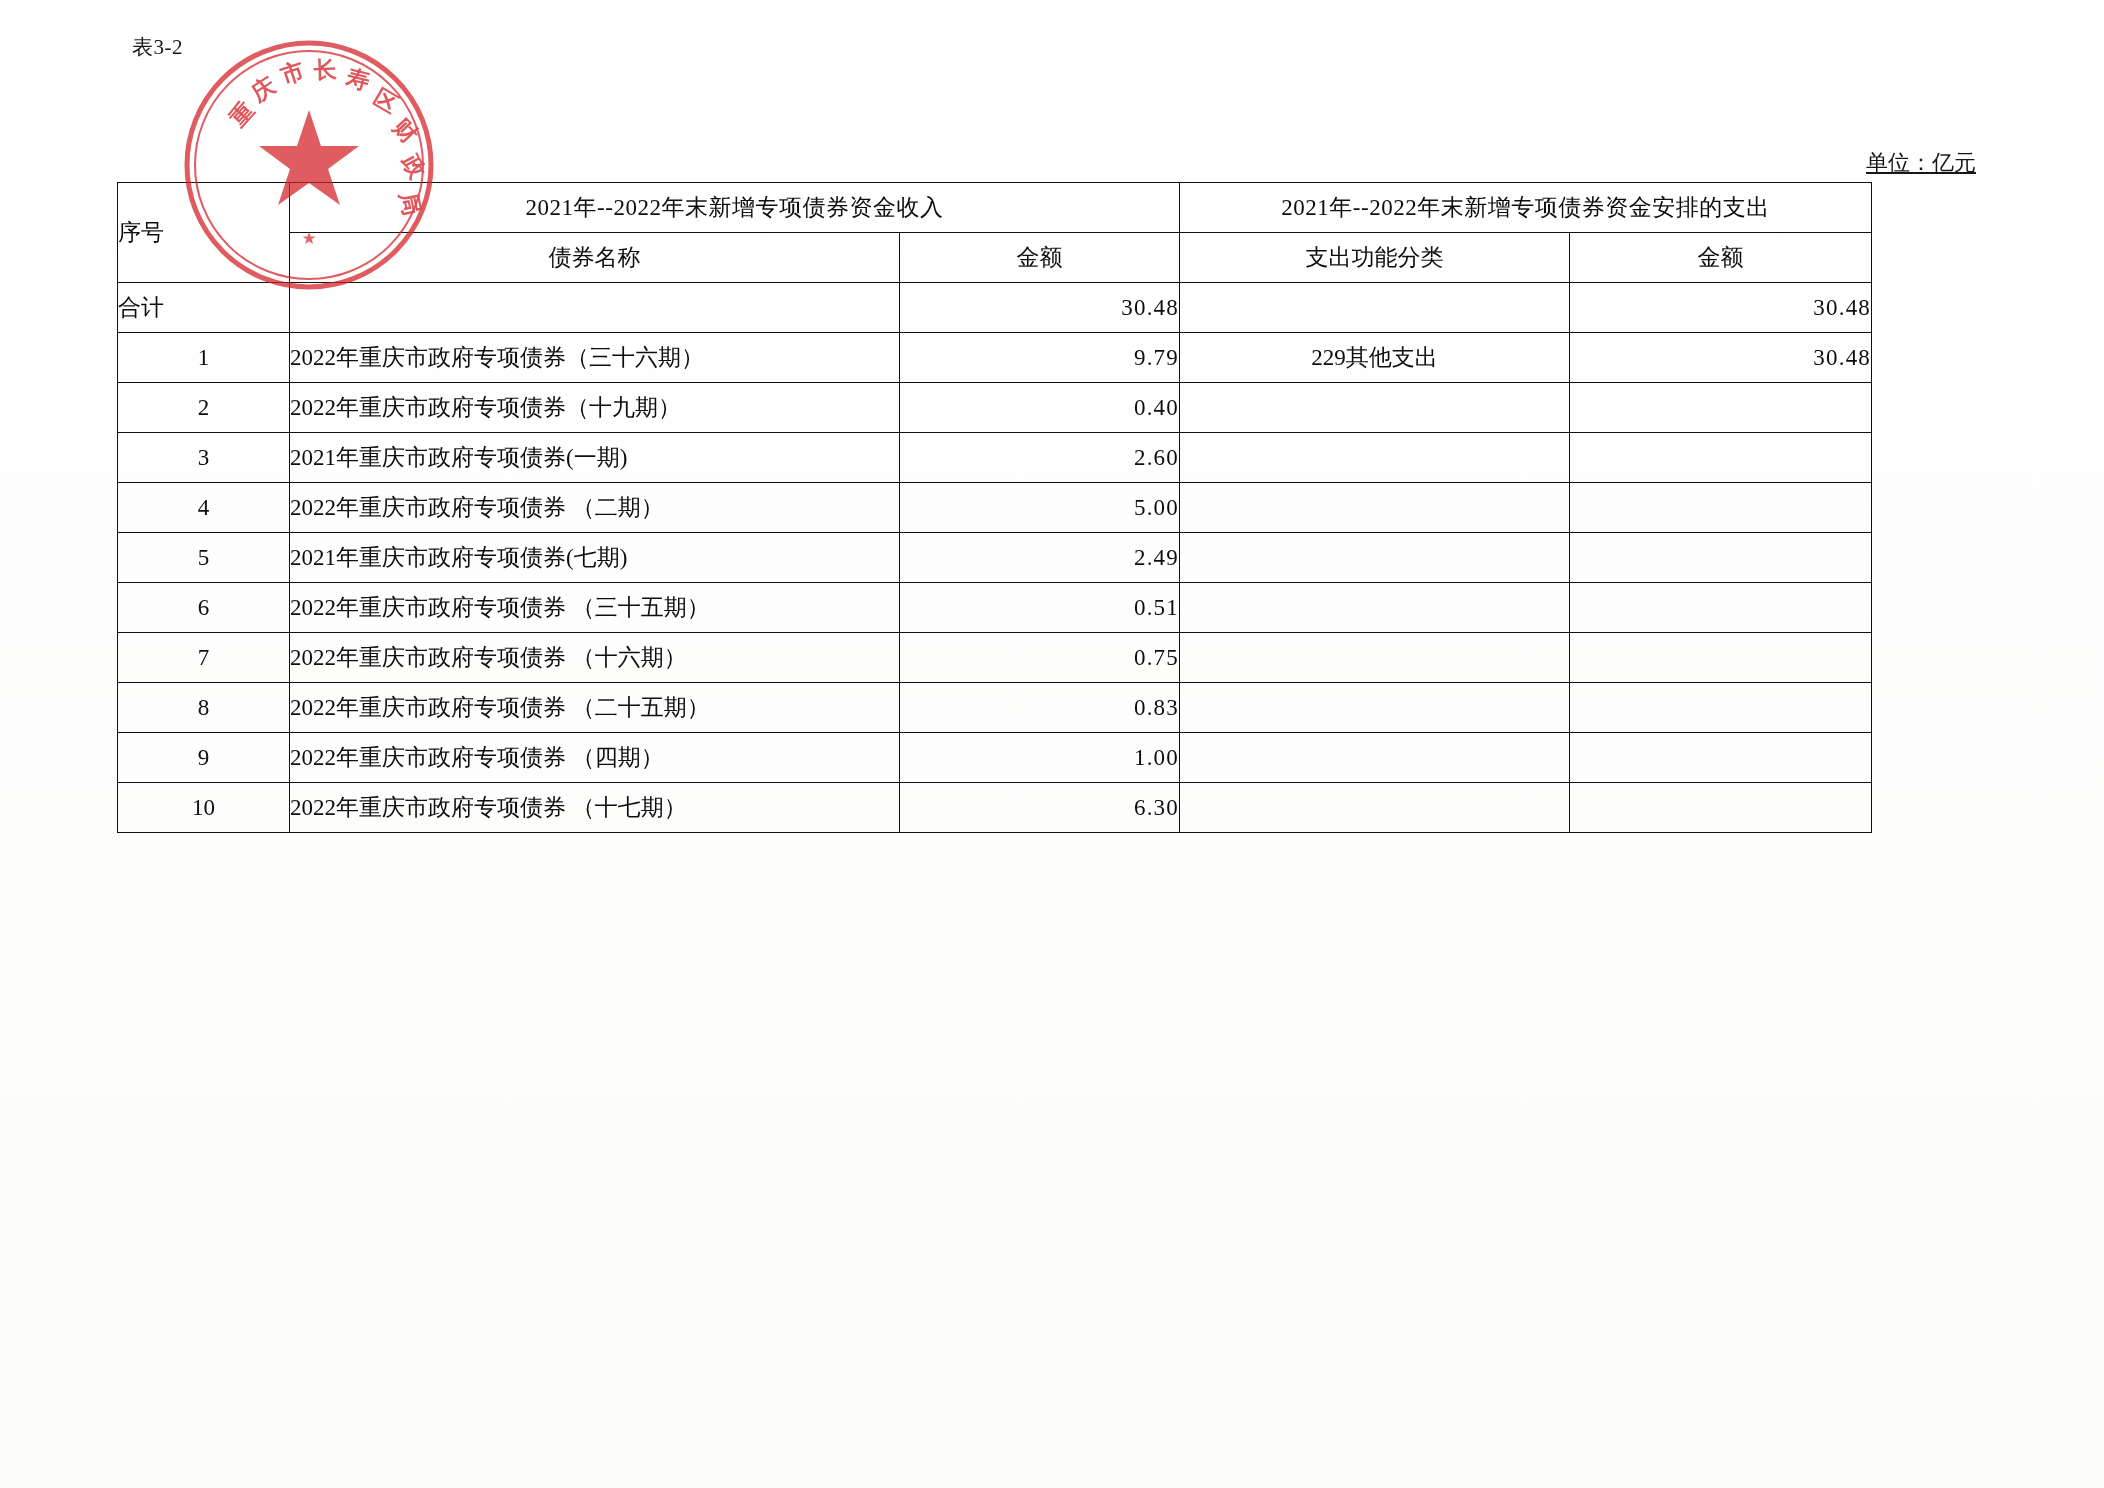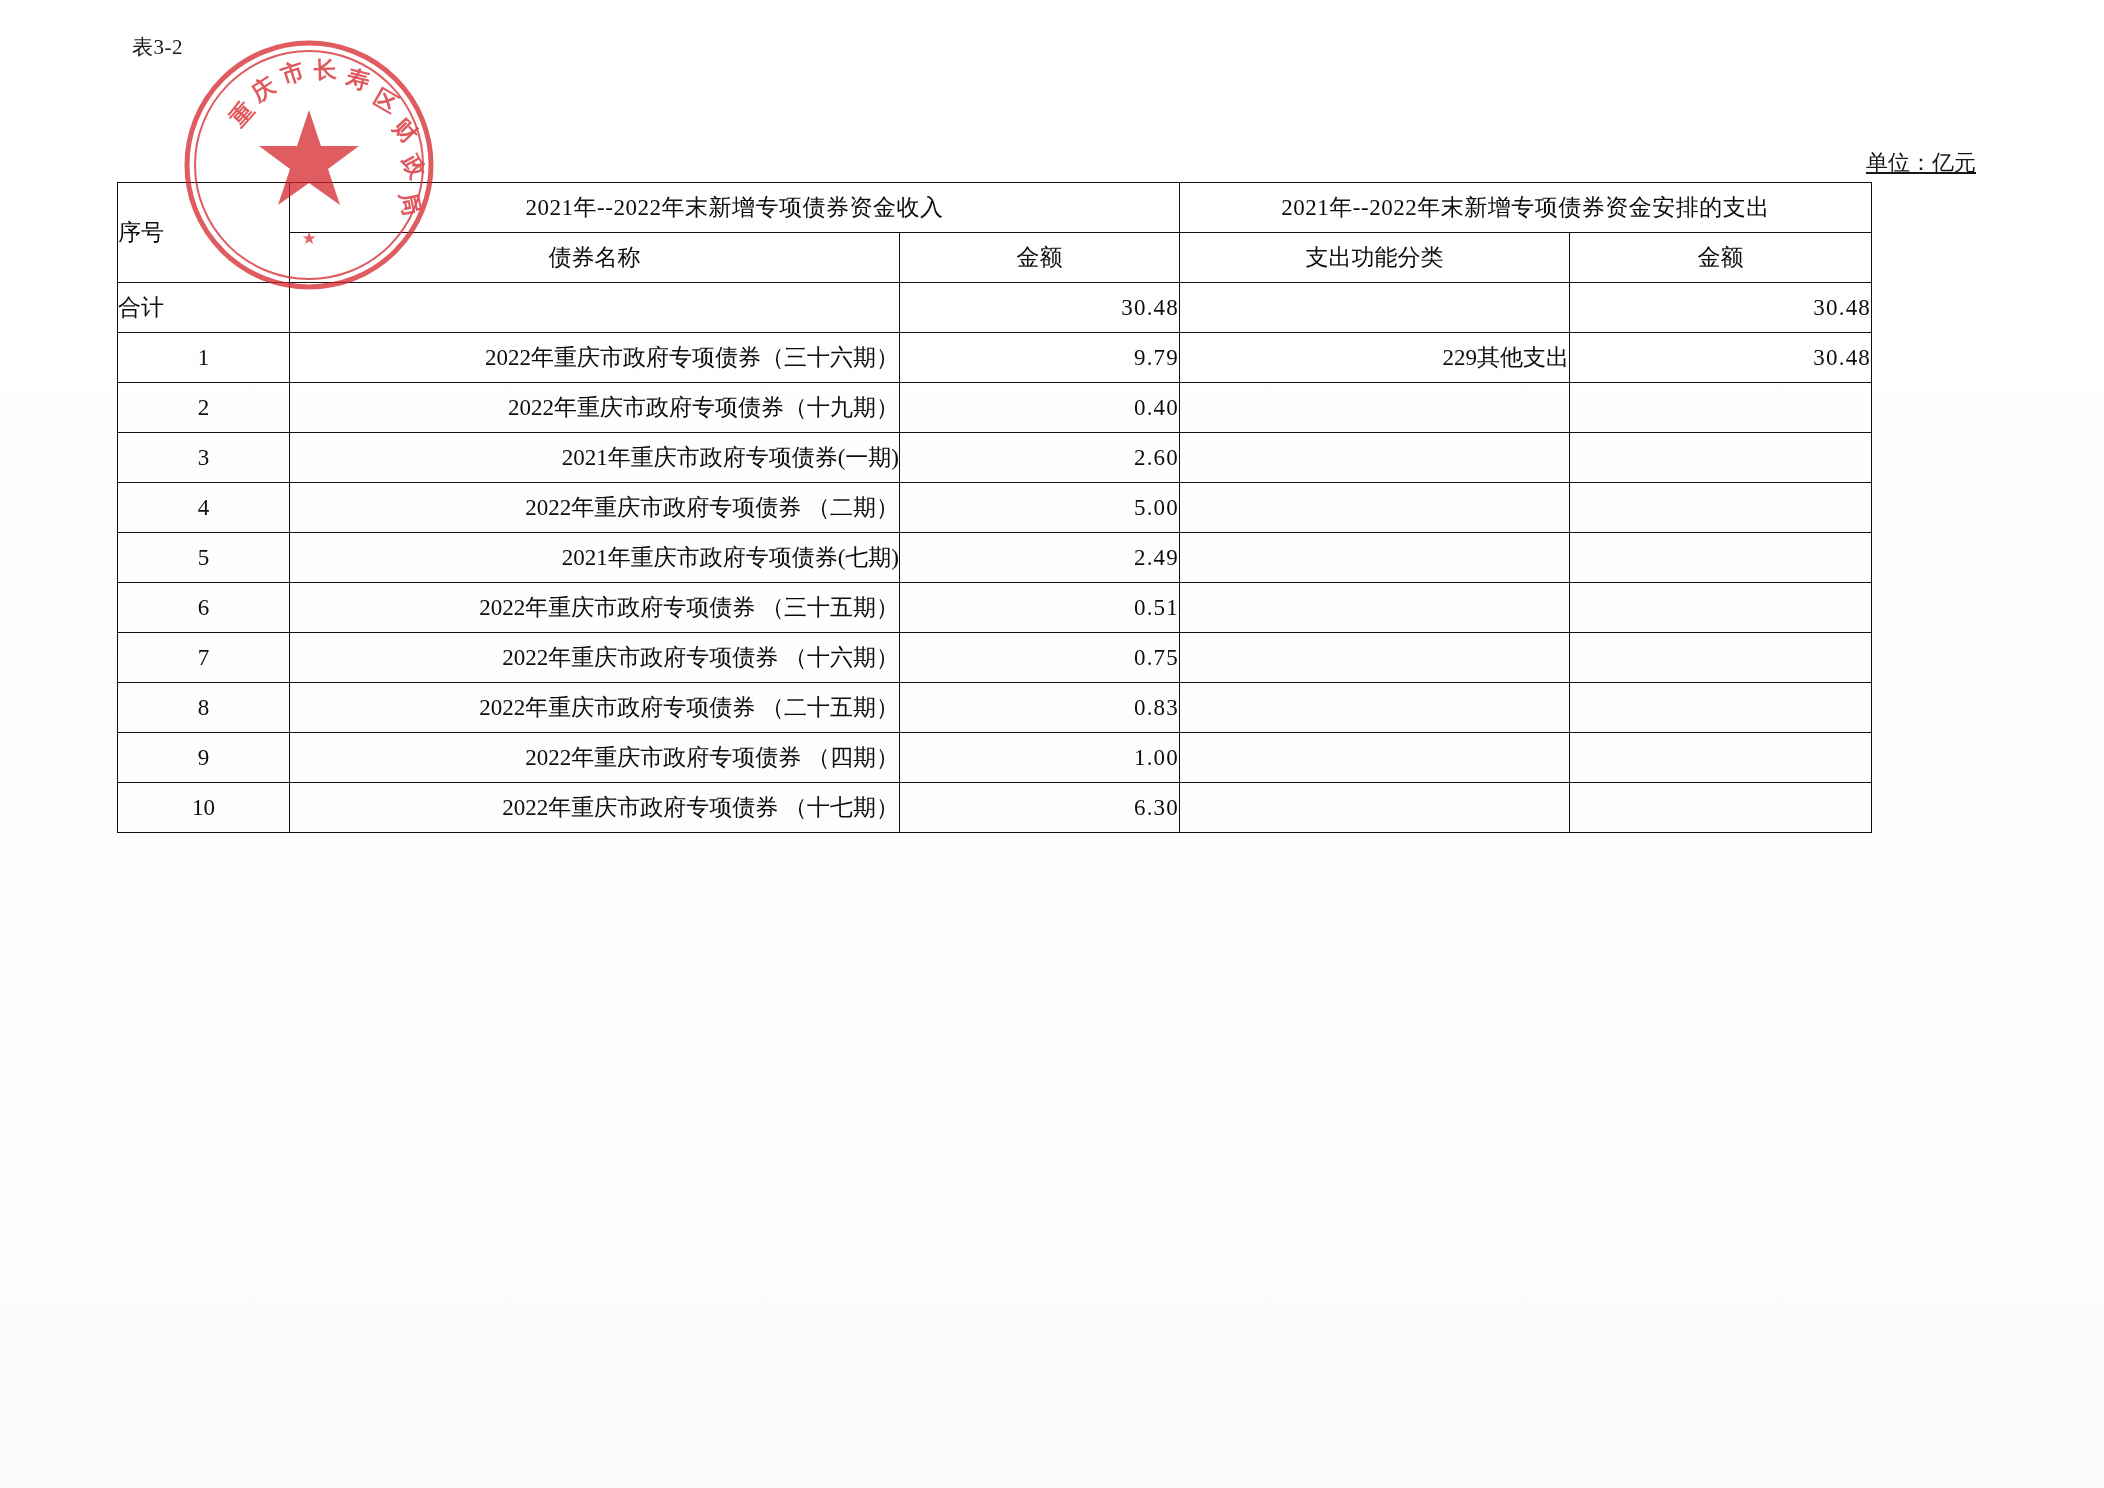--- a/index.html
+++ b/index.html
@@ -110,35 +110,35 @@
     text-align: center;
     font-family: "Liberation Serif", serif;
     font-size: 23px;
   }
   .total-label {
     text-align: left;
     padding-left: 14px;
     font-size: 24px;
   }
   .name-cell {
-    text-align: right;
+    text-align: left;
     padding-left: 12px;
     font-size: 23.5px;
     white-space: nowrap;
     margin-top: 36px;
   }
   .num-cell {
     text-align: right;
     padding-right: 10px;
     font-family: "Liberation Serif", serif;
     font-size: 24px;
     letter-spacing: 1.2px;
   }
   .func-cell {
-    text-align: right;
+    text-align: center;
     padding-left: 6px;
     font-size: 23.5px;
     font-family: Liberation Serif, serif;
   }
 
   
   .seal {
     position: absolute;
     left: 180px;
     top: 36px;

